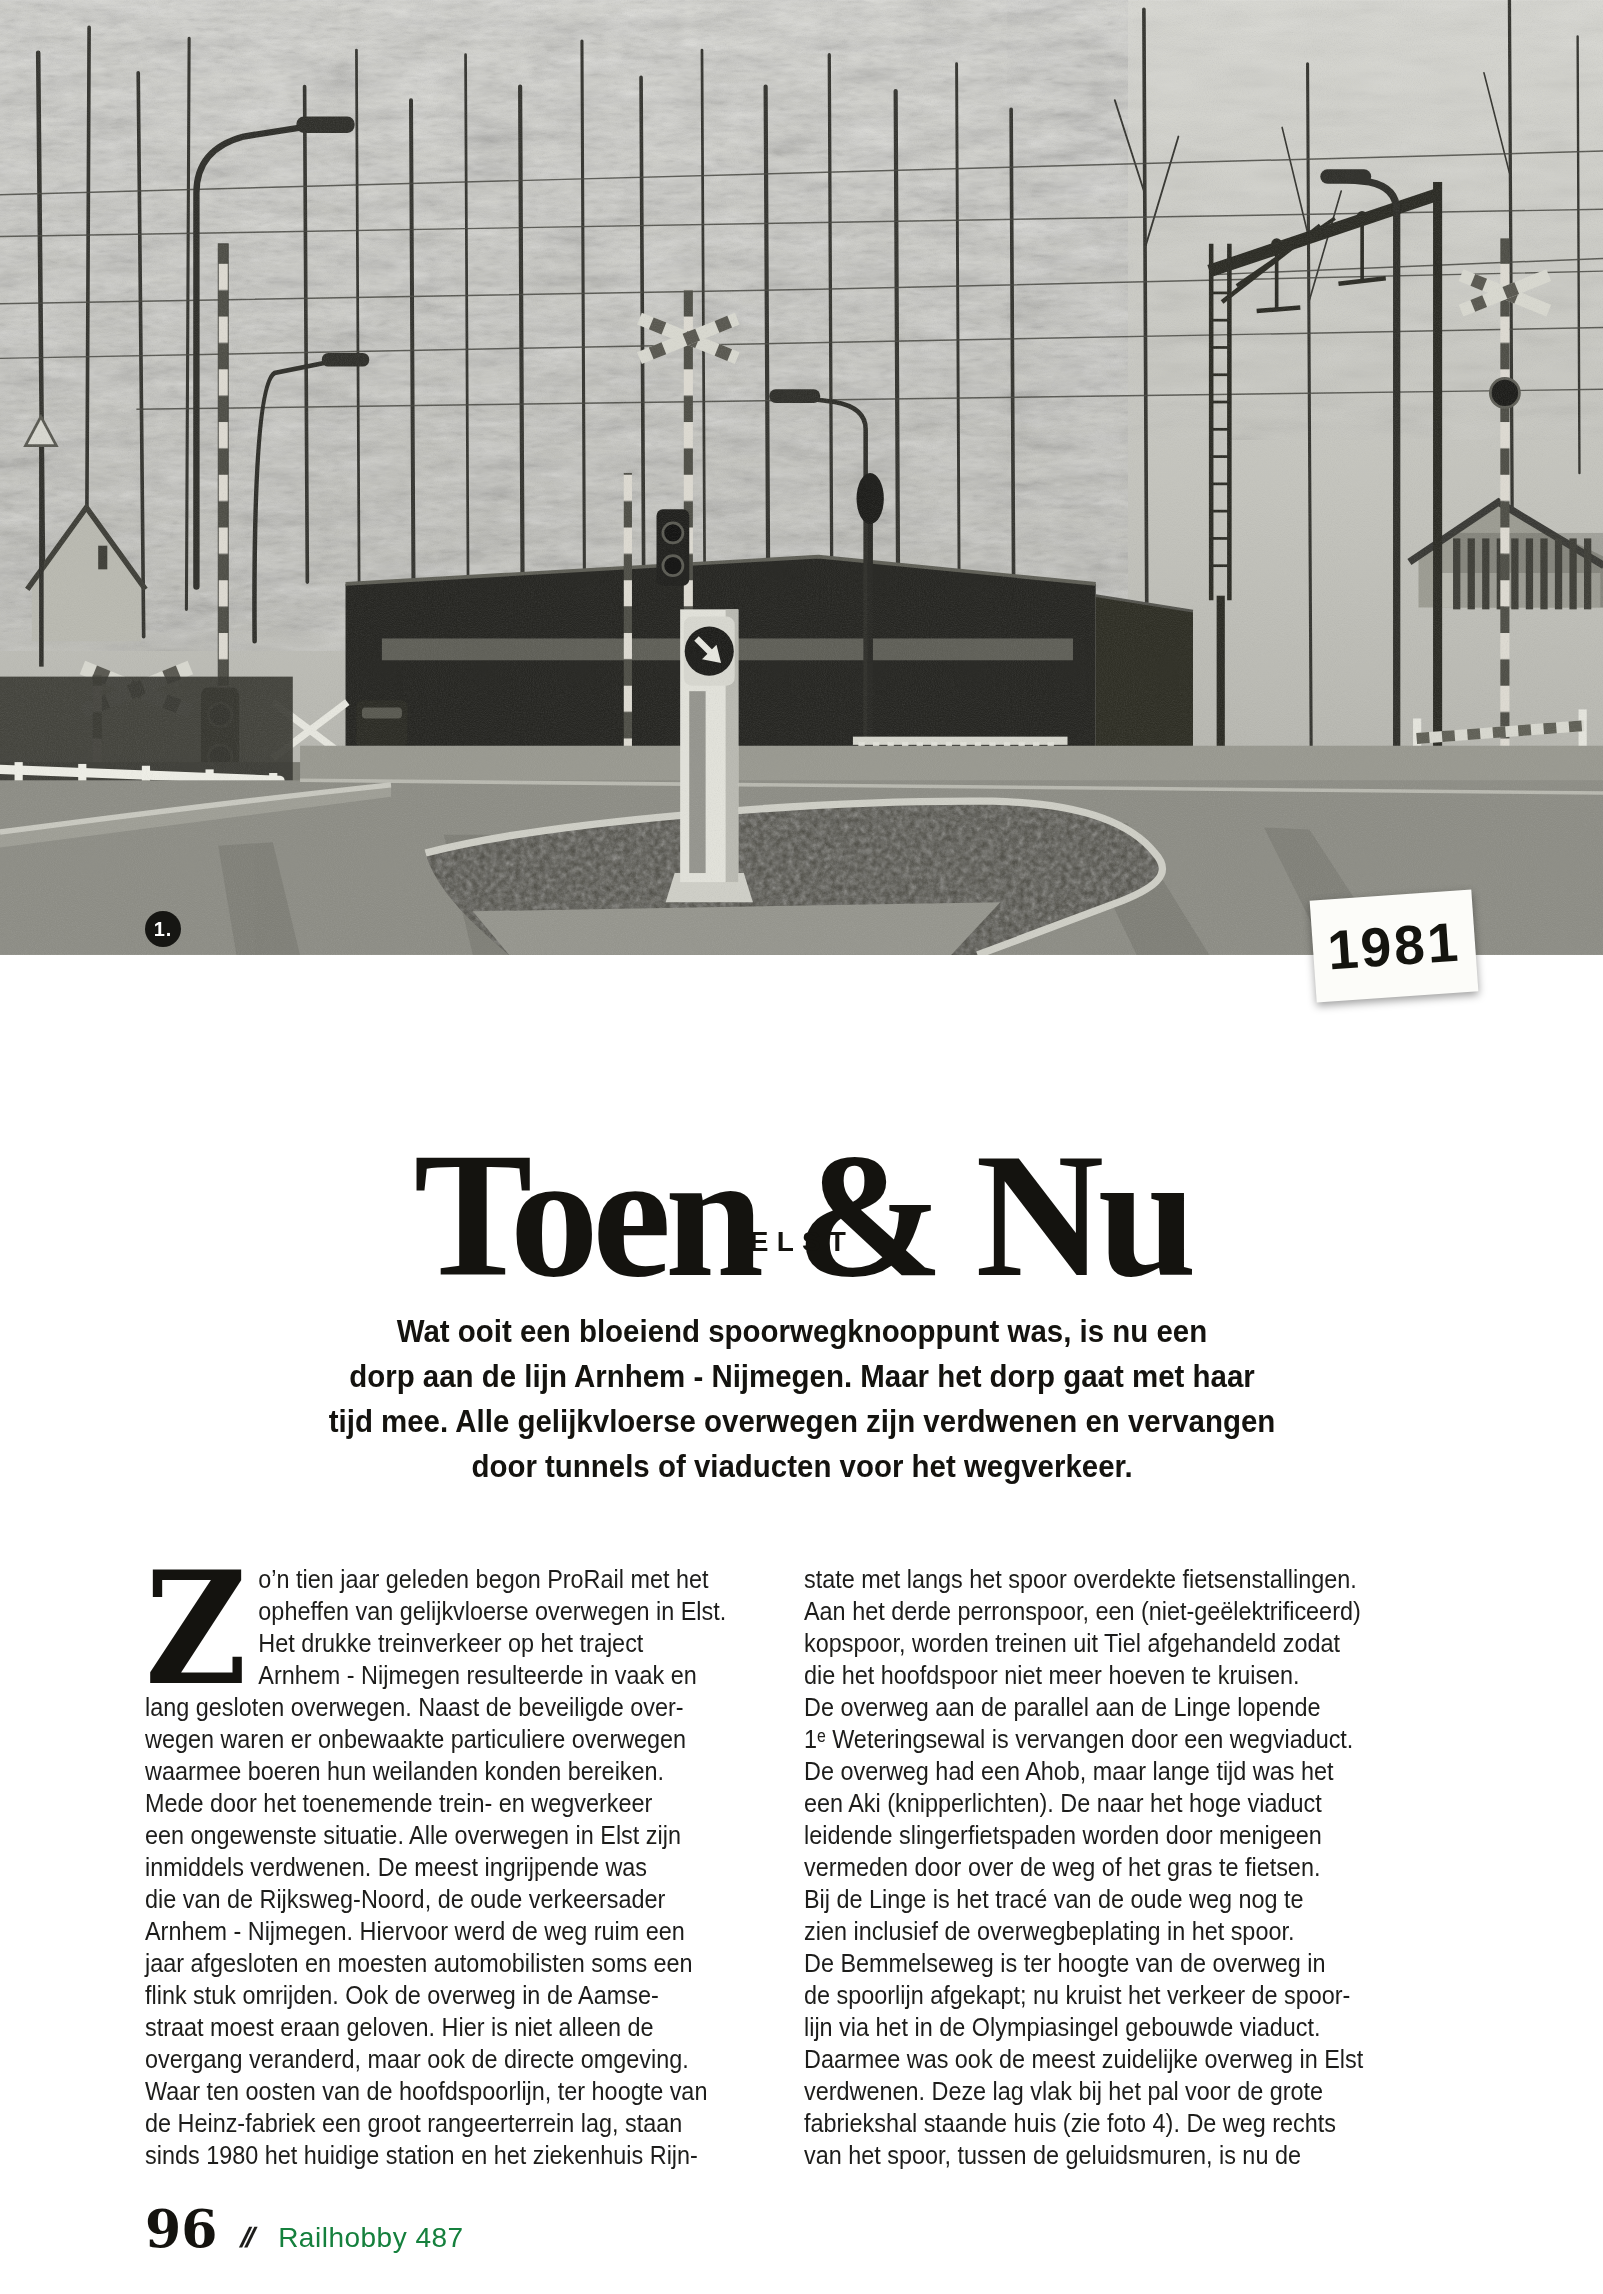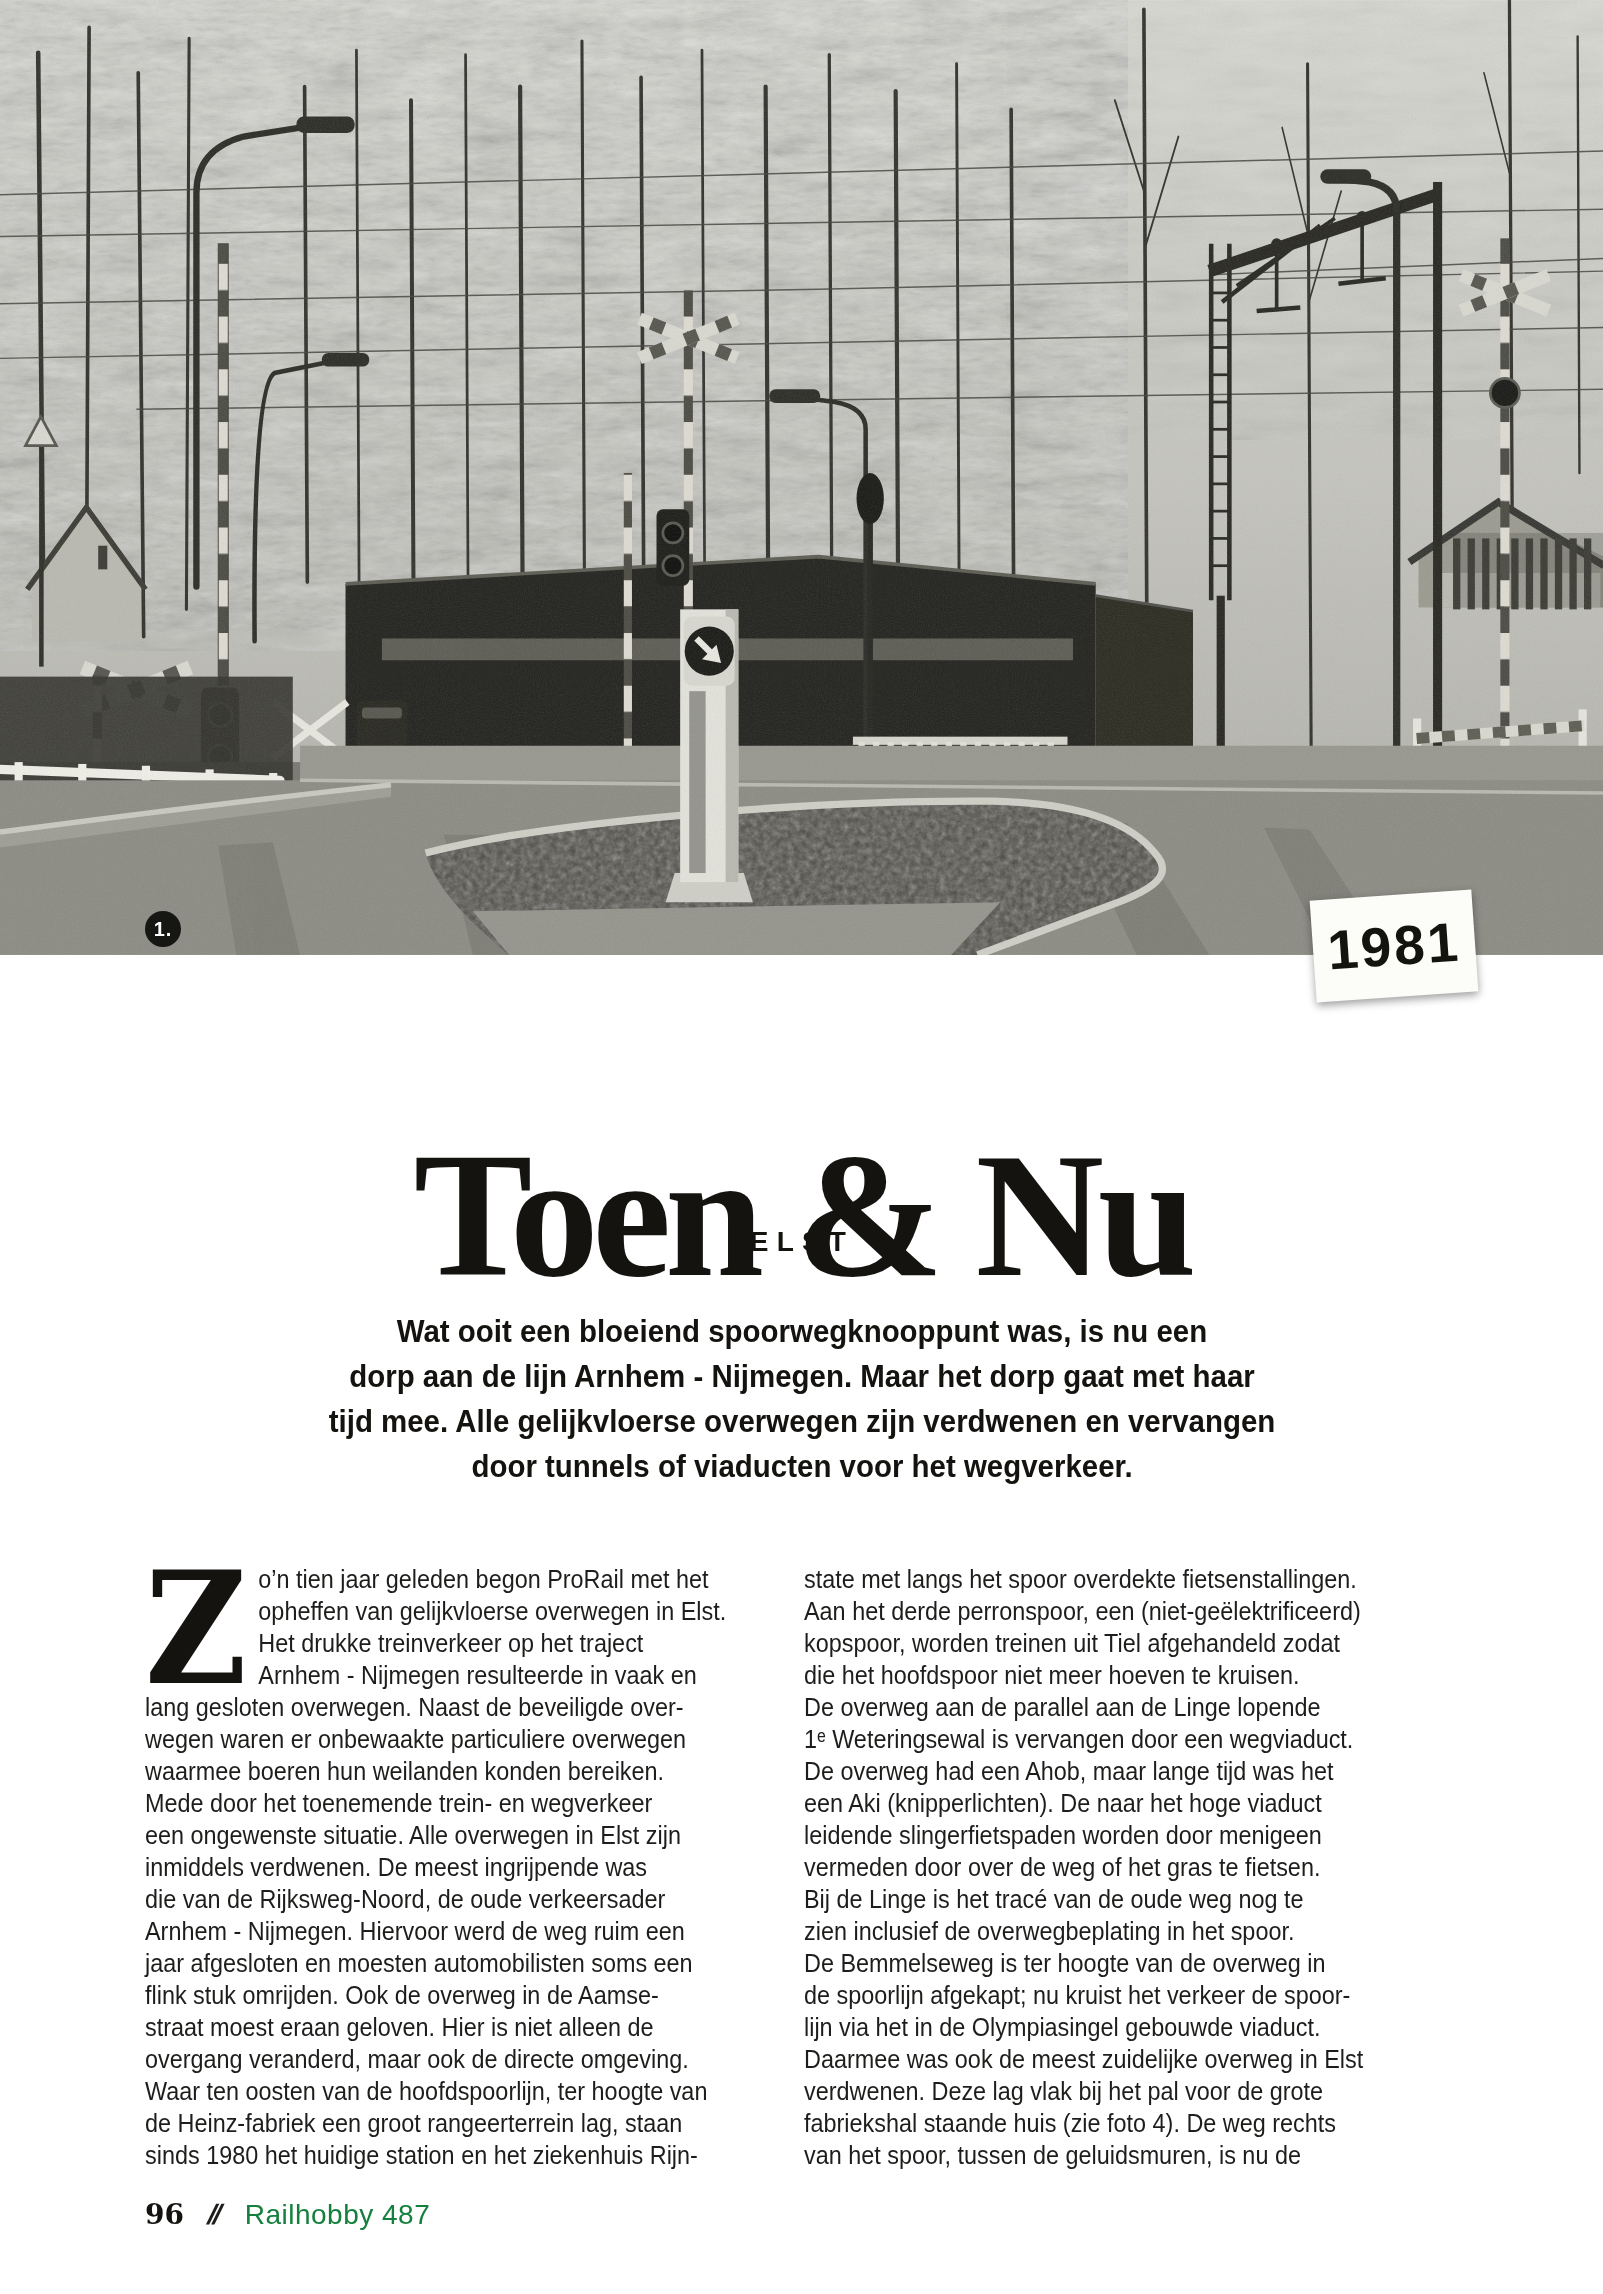--- a/index.html
+++ b/index.html
@@ -29,21 +29,21 @@
   
   .col{position:absolute;top:1531px;width:707px;transform:scaleX(.9);transform-origin:0 0;
         font-size:26px;line-height:32px;color:#1d1d1b;white-space:pre-line;}
   .col-left{left:145px;}
   .col-right{left:804px;}
   .dropcap{float:left;font-family:"DejaVu Serif","Liberation Serif",serif;font-weight:700;
         font-size:155px;line-height:124px;margin:3.6px 16.4px 0 0;color:#14130f;letter-spacing:-3.6px;}
   
   .footer{position:absolute;left:145px;top:2198px;display:flex;align-items:baseline;}
   .page-number{font-family:"DejaVu Serif","Liberation Serif",serif;font-weight:700;
-        font-size:28px;color:#14130f;}
+        font-size:52px;color:#14130f;}
   .footer-sep{font-size:28px;font-weight:900;font-style:italic;margin-left:23.6px;
         letter-spacing:-2.7px;color:#1d1d1b;transform:skewX(-6deg);display:inline-block;}
   .footer-mag{font-size:28px;margin-left:27px;letter-spacing:0.5px;color:#15803d;}
 </style>
 </head>
 <body>
 
 <div class="page">
 
   <div class="photo">

